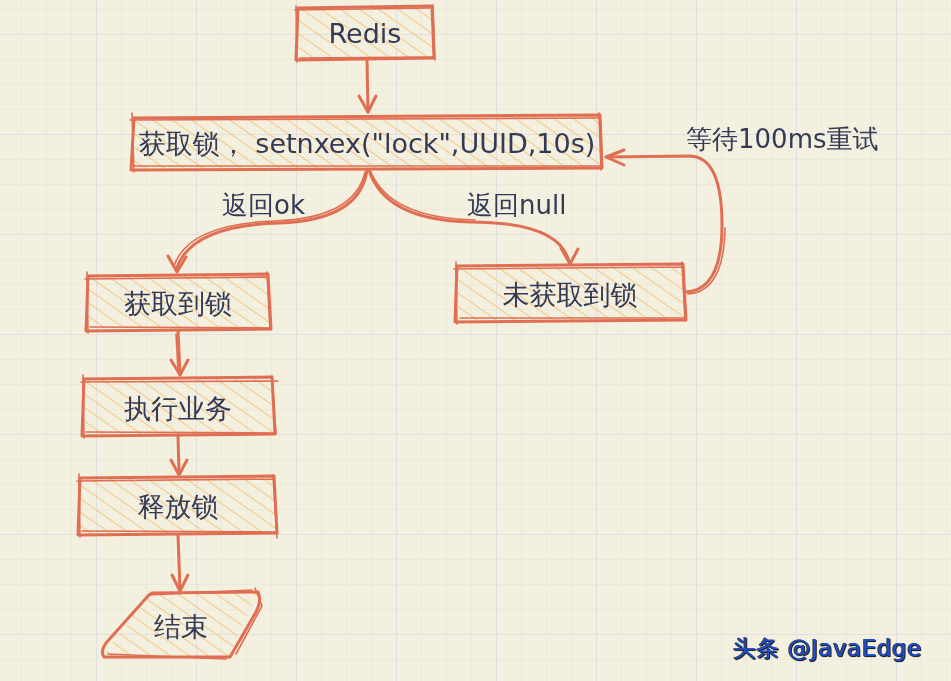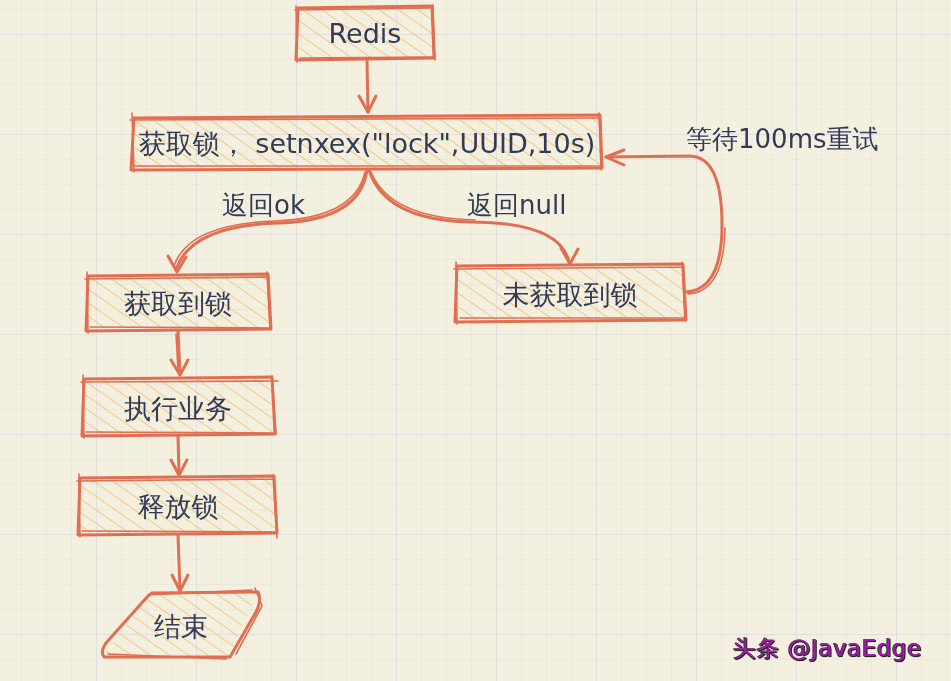--- a/index.html
+++ b/index.html
@@ -23,21 +23,21 @@
   }
   .edge-label {
     font-family: "DejaVu Sans", "Liberation Sans", sans-serif;
     font-size: 26px; fill: #343a55;
   }
   .rough { fill: none; stroke: #e06e52; stroke-width: 3; stroke-linecap: round; stroke-linejoin: round; }
   .rough-thin { fill: none; stroke: #e06e52; stroke-width: 1.6; stroke-linecap: round; }
   .watermark {
     position: absolute; left: 733px; top: 633px;
     font-family: "DejaVu Sans", "Liberation Sans", sans-serif;
-    font-size: 23px; color: #a21caf;
+    font-size: 23px; color: #1d4ed8;
     text-shadow: 1px 1px 0 #222, -1px 0 0 #333, 0 1px 1px #111;
     letter-spacing: 0.5px;
   }
 </style>
 </head>
 <body>
 
 <svg id="canvas" width="951" height="681" viewBox="0 0 951 681">
   <defs>
     <pattern id="hatch" patternUnits="userSpaceOnUse" width="11" height="11" patternTransform="rotate(-55)">

